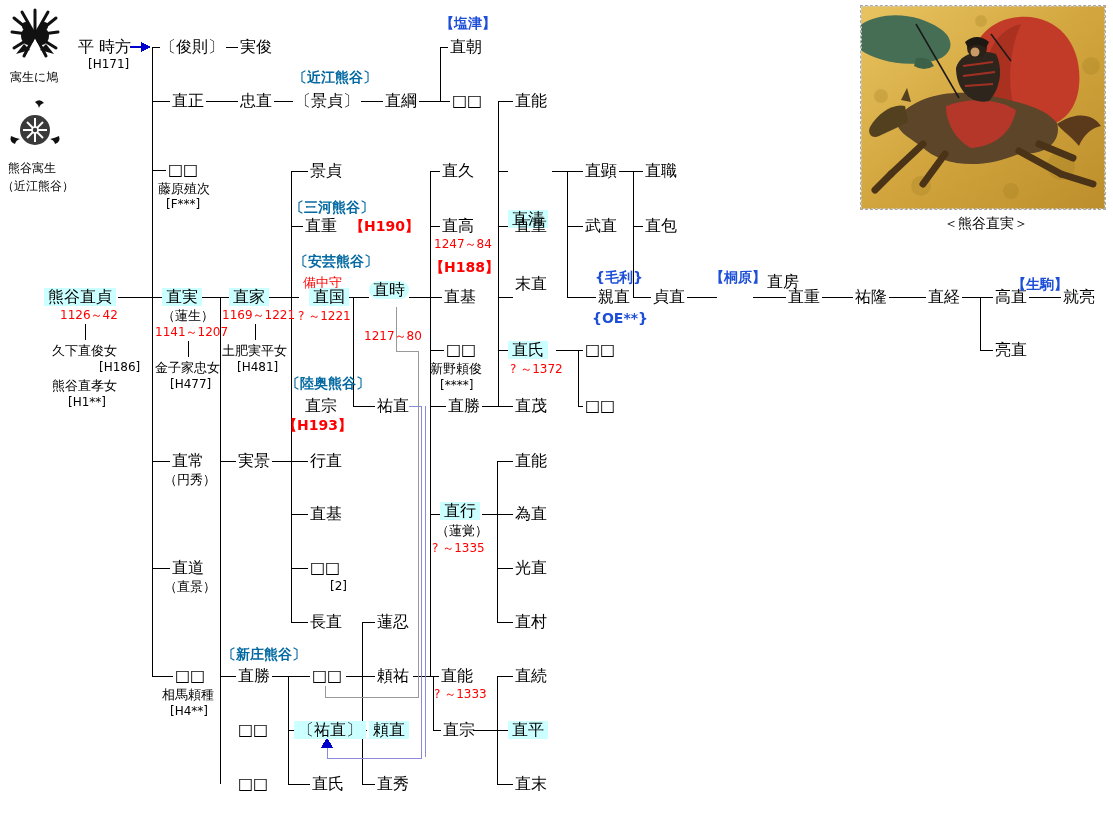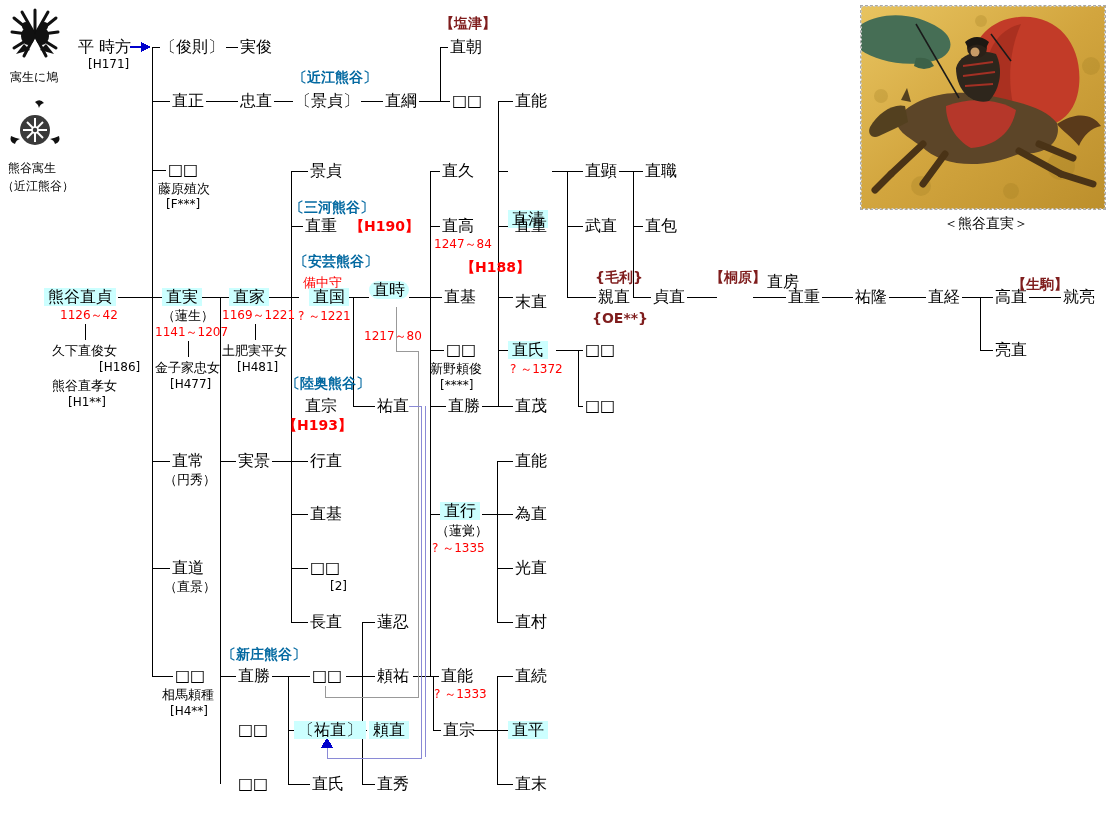--- a/index.html
+++ b/index.html
@@ -6,21 +6,21 @@
   #stage{position:relative;width:1113px;height:816px;background:#fff;overflow:hidden;
          font-family:"DejaVu Sans","Liberation Sans",sans-serif;}
   svg.wire{position:absolute;left:0;top:0;shape-rendering:crispEdges;}
   .nd{position:absolute;white-space:nowrap;line-height:1;color:#000;transform:translateY(-50%);}
   .nm{font-size:16px;}
   .sm{font-size:12px;}
   .md{font-size:13px;}
   .lb{font-size:14px;font-weight:bold;}
   .c-red{color:#FF0000;}
   .c-mag{color:#0369a1;}
-  .c-blue{color:#7f1d1d;}
+  .c-blue{color:#1d4ed8;}
   .hl{background:#CCFFFF;padding:1px 4px;transform:translate(-4px,-50%);}
   .crest-label{position:absolute;font-size:12px;color:#000;white-space:nowrap;}
   #painting-box{position:absolute;left:860px;top:5px;width:246px;height:205px;border:1px dashed #aaa;box-sizing:border-box;}
   #caption{position:absolute;left:944px;top:215px;font-size:14px;color:#000;}
 </style>
 </head>
 <body>
 
 <div id="stage">
 
@@ -295,36 +295,36 @@
       <span class="nd nm" style="left: 377px; top: 406px;">祐直</span>
       <span class="nd nm" style="left: 377px; top: 622px;">蓮忍</span>
       <span class="nd nm" style="left: 377px; top: 676px;">頼祐</span>
       <span class="nd nm hl" style="left: 298px; top: 730px;">〔祐直〕</span>
       <span class="nd nm hl" style="left: 373px; top: 730px;">頼直</span>
       <span class="nd nm" style="left: 312px; top: 784px;">直氏</span>
       <span class="nd nm" style="left: 377px; top: 784px;">直秀</span>
       <span class="nd nm" style="left: 442px; top: 171px;">直久</span>
       <span class="nd nm" style="left: 442px; top: 226px;">直高</span>
       <span class="nd sm c-red" style="left: 434px; top: 244px;">1247～84</span>
-      <span class="nd lb c-red" style="left: 430px; top: 267px; padding-left: 31px;">【H188】</span>
+      <span class="nd lb c-red" style="left: 430px; top: 267px;">【H188】</span>
       <span class="nd nm" style="left: 444px; top: 297px;">直基</span>
       <span class="nd nm" style="left: 446px; top: 350px;">□□</span>
       <span class="nd md" style="left: 430px; top: 368px;">新野頼俊</span>
       <span class="nd sm" style="left: 440px; top: 385px;">[****]</span>
       <span class="nd nm" style="left: 448px; top: 406px;">直勝</span>
       <span class="nd nm hl" style="left: 444px; top: 511px;">直行</span>
       <span class="nd md" style="left: 436px; top: 530px;">（蓮覚）</span>
       <span class="nd sm c-red" style="left: 432px; top: 548px;">? ～1335</span>
       <span class="nd nm" style="left: 312px; top: 676px;">□□</span>
       <span class="nd nm" style="left: 441px; top: 676px;">直能</span>
       <span class="nd sm c-red" style="left: 434px; top: 694px;">? ～1333</span>
       <span class="nd nm" style="left: 443px; top: 730px;">直宗</span>
       <span class="nd nm hl" style="left: 512px; top: 171px; margin-top: 48px;">直清</span>
       <span class="nd nm" style="left: 515px; top: 226px;">直重</span>
-      <span class="nd nm" style="left: 515px; top: 302px;">末直</span>
+      <span class="nd nm" style="left: 515px; top: 284px;">末直</span>
       <span class="nd nm hl" style="left: 512px; top: 350px;">直氏</span>
       <span class="nd sm c-red" style="left: 510px; top: 369px;">? ～1372</span>
       <span class="nd nm" style="left: 515px; top: 406px;">直茂</span>
       <span class="nd nm" style="left: 515px; top: 461px;">直能</span>
       <span class="nd nm" style="left: 515px; top: 514px;">為直</span>
       <span class="nd nm" style="left: 515px; top: 568px;">光直</span>
       <span class="nd nm" style="left: 515px; top: 622px;">直村</span>
       <span class="nd nm" style="left: 515px; top: 676px;">直続</span>
       <span class="nd nm hl" style="left: 512px; top: 730px;">直平</span>
       <span class="nd nm" style="left: 515px; top: 784px;">直末</span>

